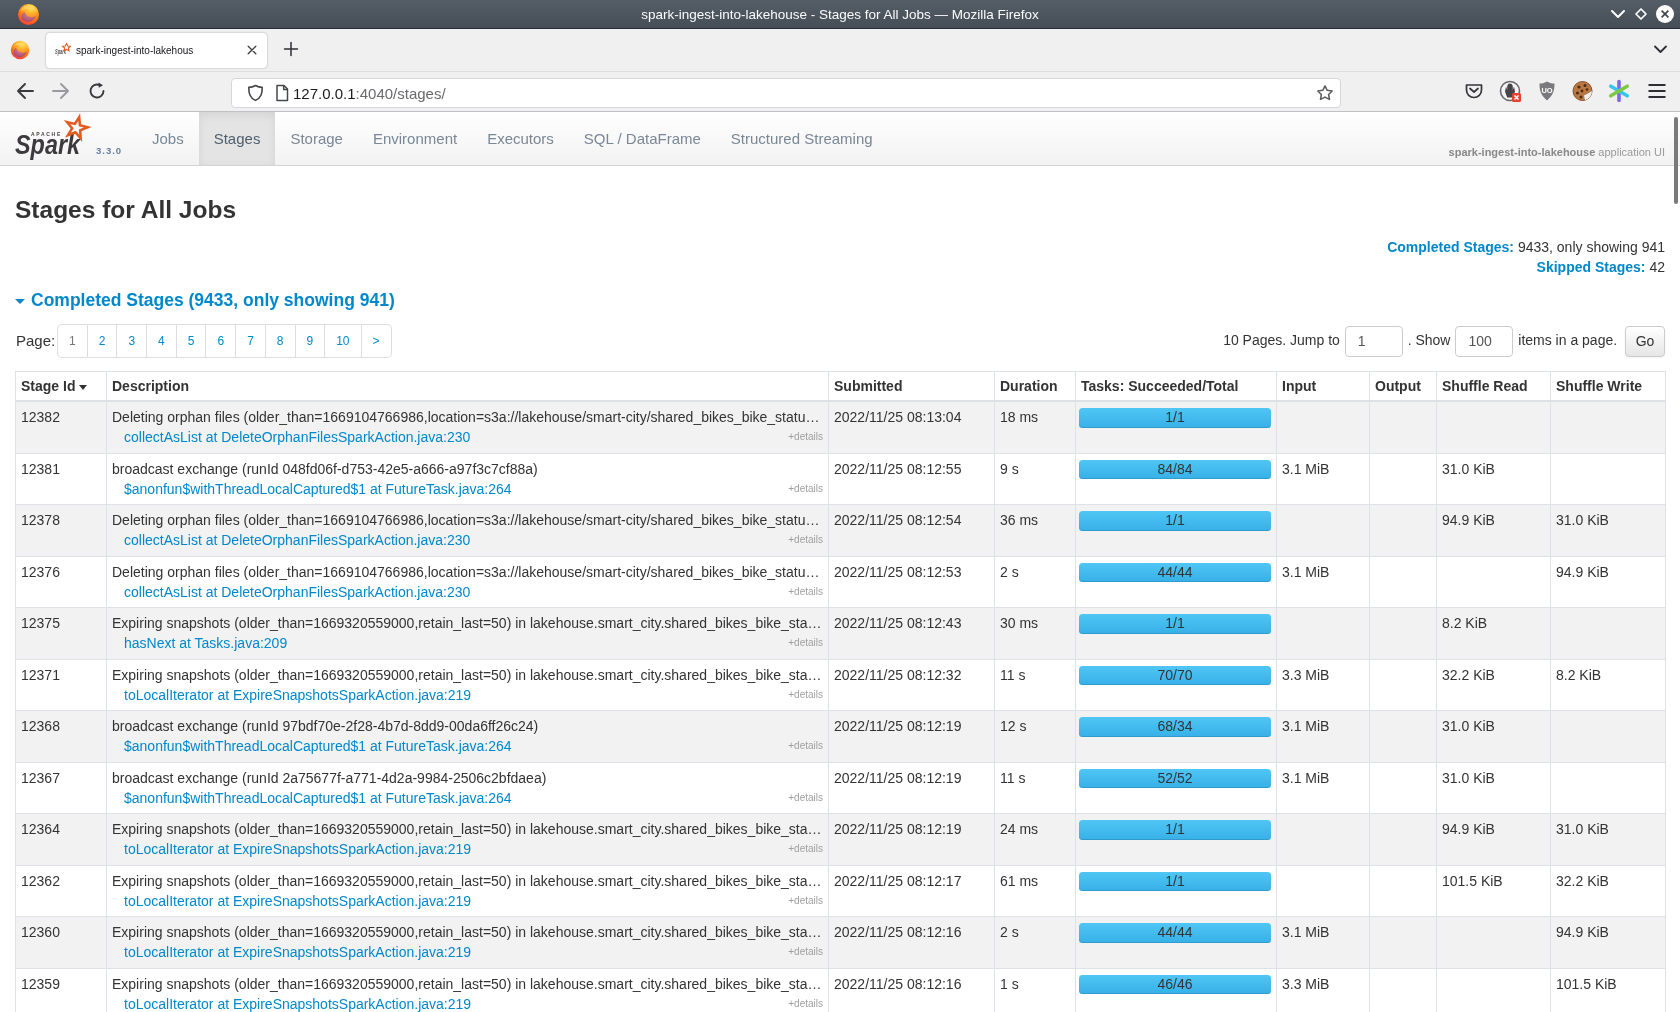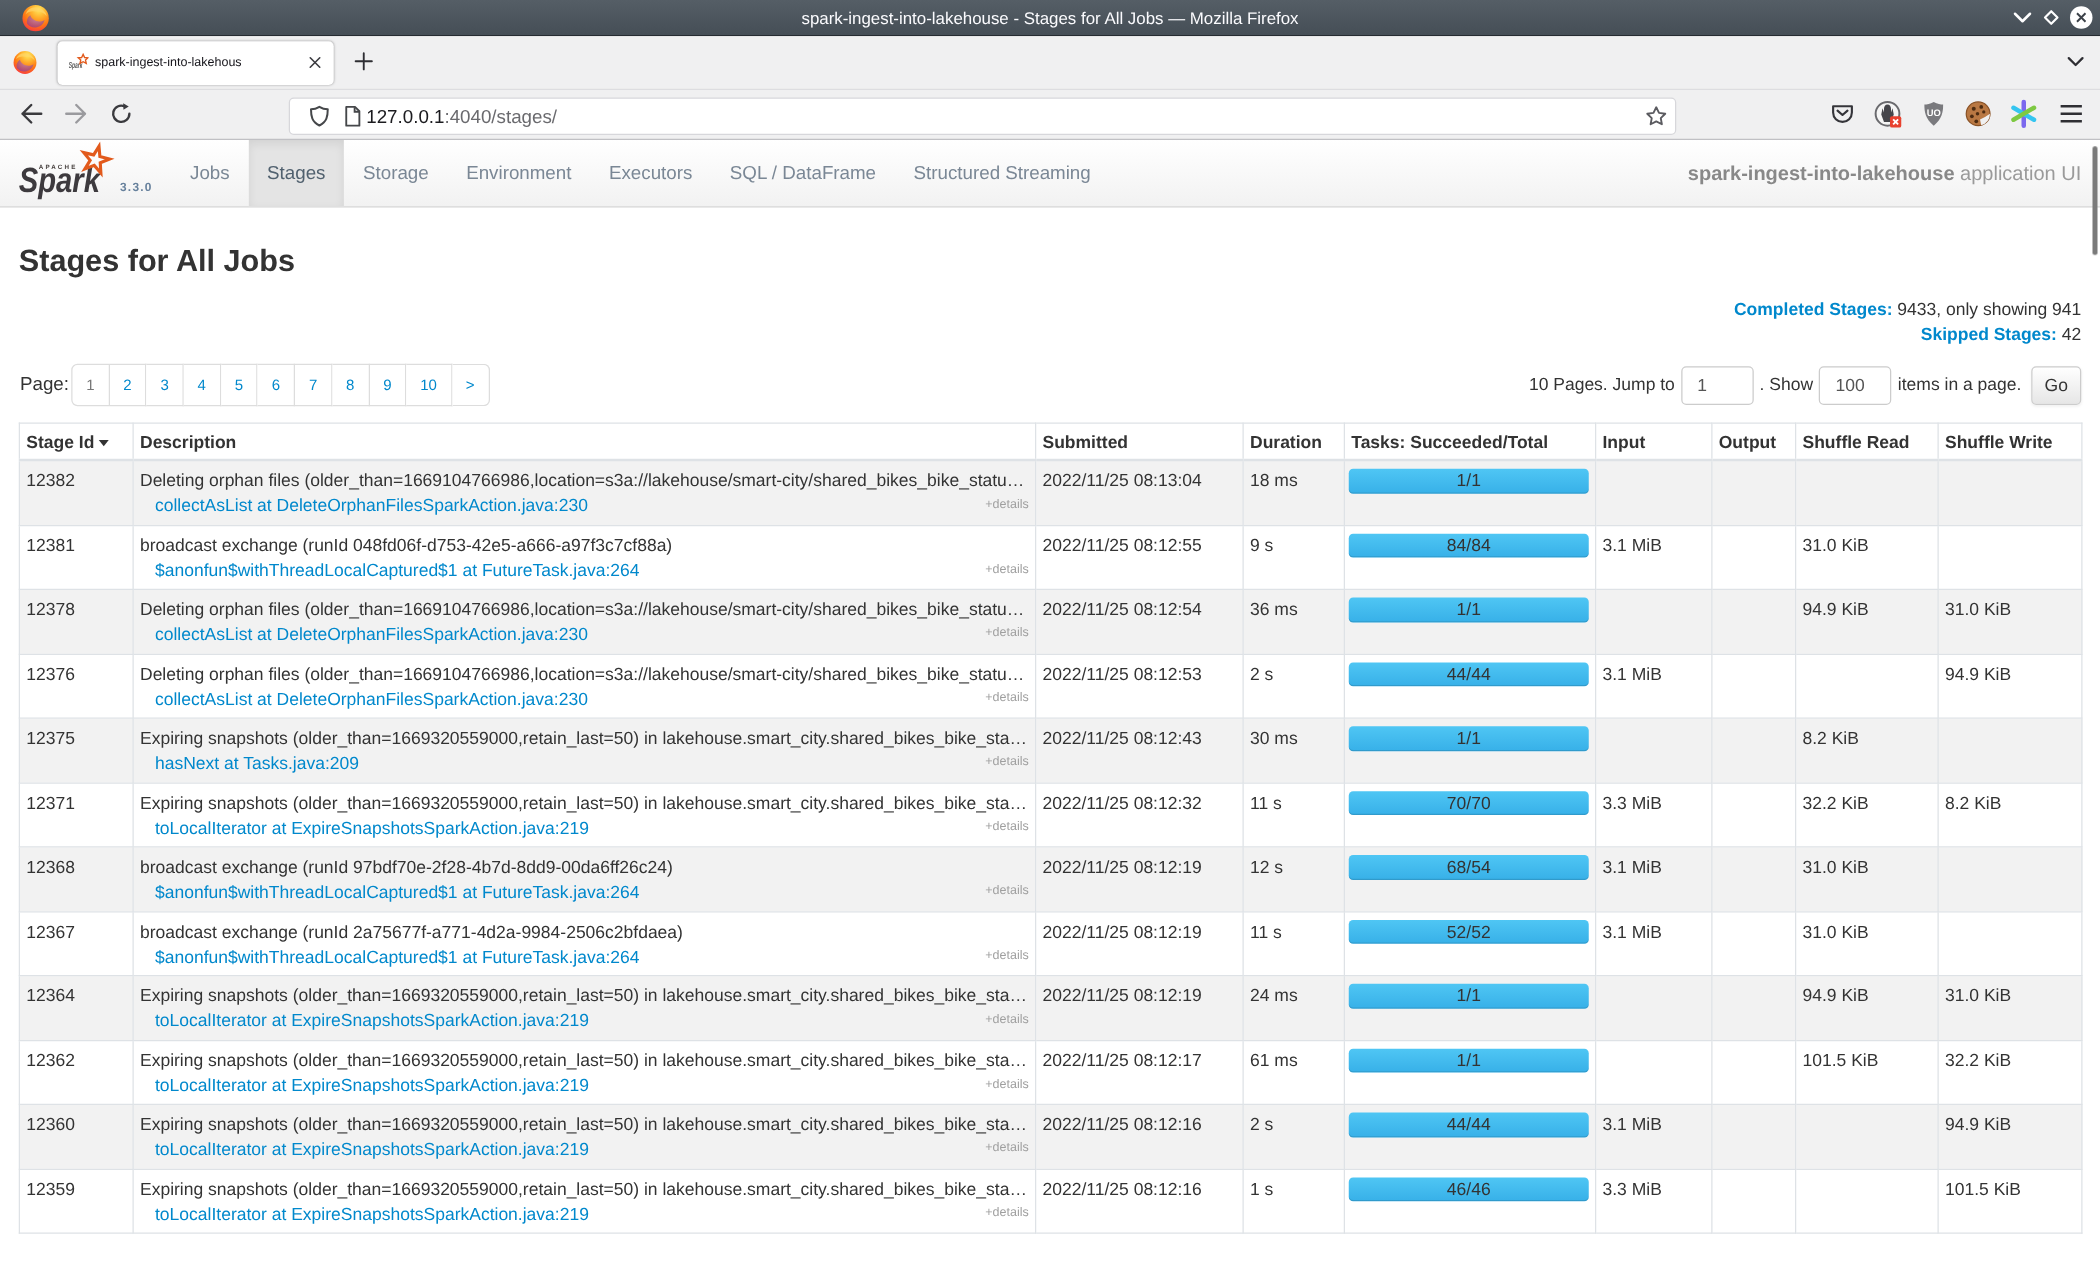--- a/index.html
+++ b/index.html
@@ -41,21 +41,21 @@
 .tbicons { position:absolute; top:0; height:38px; }
 
 
 .sparknav { height:53px; background:linear-gradient(#ffffff,#f2f2f2); border-bottom:1px solid #d4d4d4;
   position:relative; }
 .brand { position:absolute; left:14px; top:1px; }
 .vers { position:absolute; left:96px; top:33px; font-size:9.5px; font-weight:bold; color:#66809c; letter-spacing:1px; }
 .snav { position:absolute; left:137px; top:0; height:53px; display:flex; }
 .snav a { display:block; padding:0 15px; line-height:53px; font-size:15px; color:#7a8795; text-decoration:none; }
 .snav a.active { background:#e4e4e4; color:#50606e; box-shadow:inset 0 3px 8px rgba(0,0,0,.08); }
-.apptitle { position:absolute; right:15px; top:0; line-height:55px; font-size:16px; color:#9a9a9a; }
+.apptitle { position:absolute; right:15px; top:13px; line-height:55px; font-size:11px; color:#9a9a9a; }
 .apptitle b { color:#888; }
 
 
 .content { padding:0 15px; color:#333; }
 a.blue { color:#0088cc; text-decoration:none;margin-left:12px; }
 h3.pgtitle { font-size:24.5px; line-height:27px; font-weight:bold; margin:30px 0 4px 0; color:#333; }
 ul.summ { list-style:none; margin:14px 0 0 0; padding:0; font-size:14px; }
 ul.summ li { line-height:20px;text-align:right; }
 ul.summ a { color:#0088cc; font-weight:bold; text-decoration:none; }
 h4.sect { font-size:17.5px; line-height:20px; font-weight:bold; margin:13px 0 0 0; color:#0088cc; }
@@ -234,20 +234,21 @@
   </div>
   <div class="apptitle"><b>spark-ingest-into-lakehouse</b> application UI</div>
 </div>
 
 <div class="content">
   <h3 class="pgtitle">Stages for All Jobs</h3>
   <ul class="summ">
     <li><a href="#c">Completed Stages:</a> 9433, only showing 941</li>
     <li><a href="#k">Skipped Stages:</a> 42</li>
   </ul>
+  <h4 class="sect"><span class="arrow"></span>Completed Stages (9433, only showing 941)</h4>
   <div class="pagerow">
     <span class="pagelabel">Page:</span>
     <span class="pgroup">
       <a href="#1">1</a>
         <a href="#2">2</a>
         <a href="#3">3</a>
         <a href="#4">4</a>
         <a href="#5">5</a>
         <a href="#6">6</a>
         <a href="#7">7</a>
@@ -416,21 +417,21 @@
             <div class="descline">broadcast exchange (runId 97bdf70e-2f28-4b7d-8dd9-00da6ff26c24)</div>
             <div class="dsub">
               <a class="blue" href="#d">$anonfun$withThreadLocalCaptured$1 at FutureTask.java:264</a>
               <span class="details">+details</span>
             </div>
           </td>
           <td>2022/11/25 08:12:19</td>
           <td>12 s</td>
           <td class="pcell">
             <div class="prog">
-              <span>68/54</span>
+              <span>68/34</span>
             </div>
           </td>
           <td>3.1 MiB</td>
           <td></td>
           <td>31.0 KiB</td>
           <td></td>
         </tr>
       <tr>
           <td>12367</td>
           <td class="desc1">

